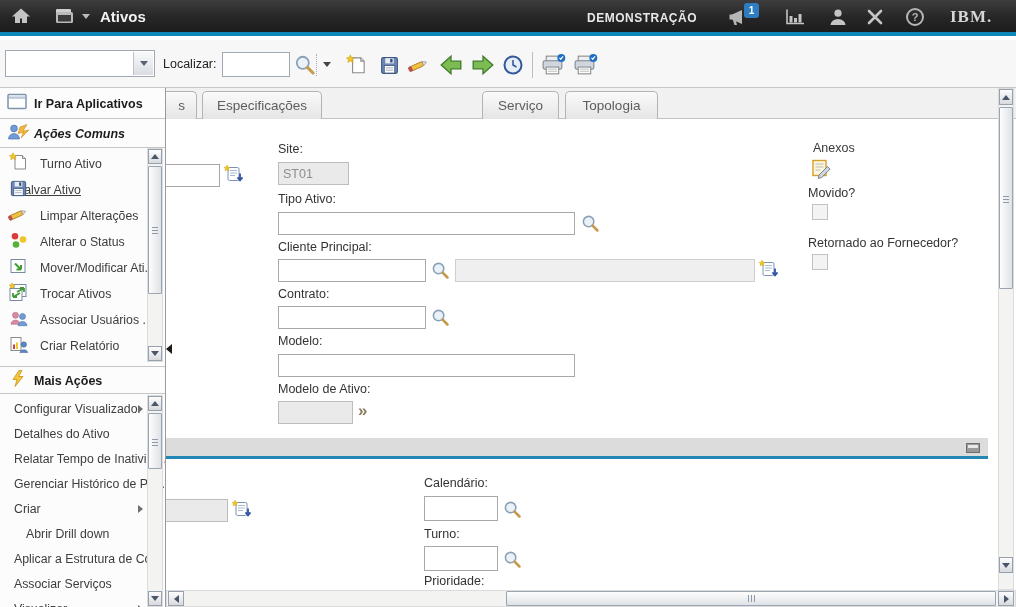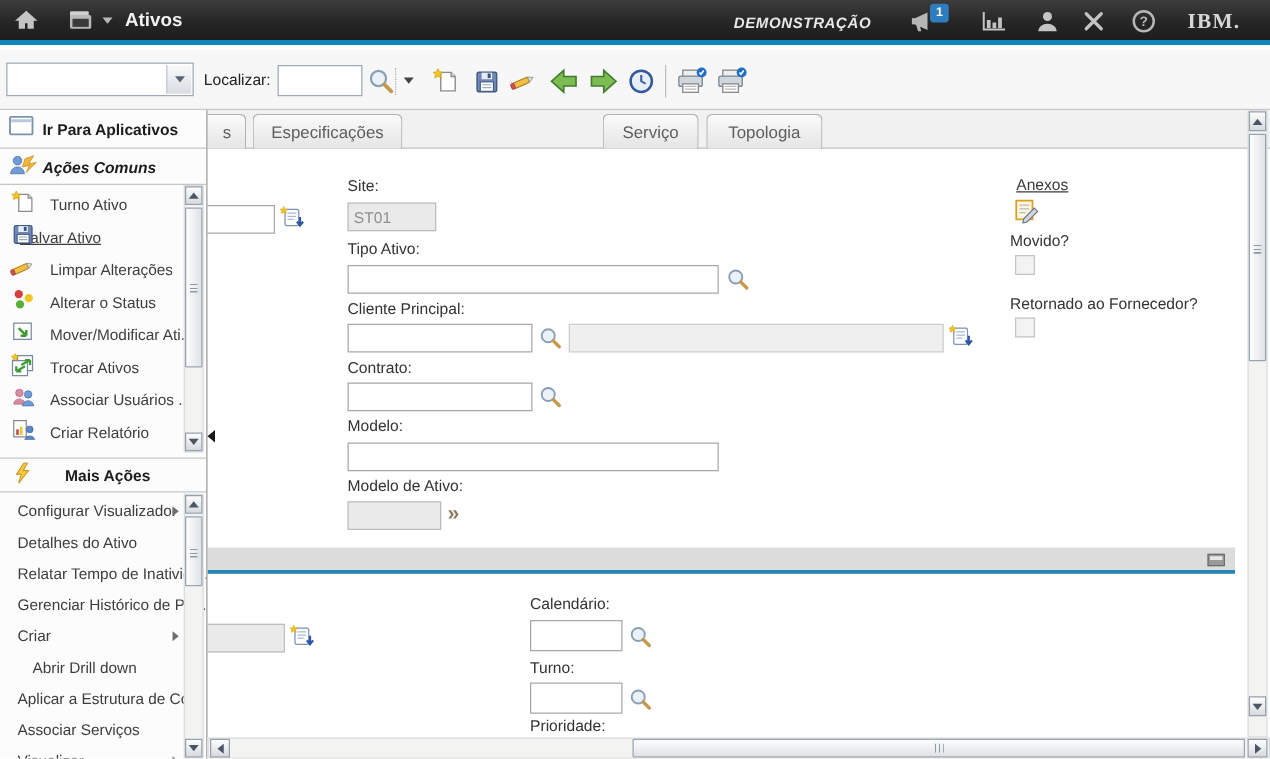--- a/index.html
+++ b/index.html
@@ -6,21 +6,21 @@
   *{box-sizing:border-box;}
   .app{position:relative;width:1016px;height:607px;overflow:hidden;
        font-family:"Liberation Sans", sans-serif;background:#fff;}
 
   
   .topbar{position:absolute;left:0;top:0;width:1016px;height:36px;
           background:linear-gradient(#3d3d3d,#262626 55%,#1d1d1d);
           border-bottom:4px solid #0f86b8;}
   .topbar .ic{position:absolute;top:6px;display:inline-block;}
   .tb-title{position:absolute;left:100px;top:8px;color:#f2f2f2;font-size:15px;font-weight:bold;}
-  .tb-env{position:absolute;left:587px;top:11px;color:#e8e8e8;font-size:12px;font-weight:bold;letter-spacing:.5px;font-style:italic;}
+  .tb-env{position:absolute;left:587px;top:11px;color:#e8e8e8;font-size:12px;font-weight:bold;letter-spacing:.5px;}
   .badge{position:absolute;left:744px;top:3px;min-width:15px;height:15px;background:#2e7dc0;
          border-radius:3px;color:#fff;font-size:10px;font-weight:bold;text-align:center;line-height:15px;padding:0 2px;}
   .brand{position:absolute;left:950px;top:7px;color:#d6d6d6;font-size:17px;font-weight:bold;
          font-family:"Liberation Serif", serif;letter-spacing:1px;}
   .caret-dn{display:inline-block;width:0;height:0;border-left:4px solid transparent;
             border-right:4px solid transparent;border-top:5px solid #b9b9b9;}
 
   
   .toolbar{position:absolute;left:0;top:40px;width:1016px;height:48px;background:#f7f7f7;
            border-bottom:1px solid #c9c9c9;}
@@ -44,21 +44,21 @@
   .tabsrow{position:absolute;left:0;top:88px;width:1016px;height:31px;background:#f1f1f1;
            border-bottom:1px solid #c2c2c2;}
   .tab{position:absolute;top:3px;height:28px;background:linear-gradient(#fafafa,#e5e5e5);
        border:1px solid #b3b3b3;border-bottom:none;border-radius:5px 5px 0 0;
        color:#5d5d5d;font-size:13.5px;display:flex;align-items:center;justify-content:center;cursor:pointer;}
   .flabel{position:absolute;font-size:12.5px;color:#333;white-space:nowrap;}
   .tin{position:absolute;height:23px;border:1px solid #a8a8a8;background:#fff;
        font:12.5px "Liberation Sans",sans-serif;color:#333;padding:0 4px;}
   .tin.ro{background:#eaeaea;border-color:#bdbdbd;color:#8f8f8f;}
   .iconbox{position:absolute;display:inline-block;}
-  .link{position:absolute;font-size:12.5px;color:#3a3a3a;text-decoration:underline;cursor:pointer;}
+  .link{position:absolute;font-size:12.5px;color:#3a3a3a;cursor:pointer;}
   .cb{position:absolute;width:16px;height:16px;border:1px solid #c3c3c3;background:#f3f3f3;}
   .chev2{position:absolute;font-size:17px;font-weight:bold;color:#8a7a5e;cursor:pointer;line-height:14px;}
   .chev2::after{content:"\00BB";}
   .secbar{position:absolute;left:166px;top:438px;width:822px;height:21px;background:#dcdcdc;
           border-bottom:3px solid #2287b5;}
   .minbtn{position:absolute;right:8px;top:5px;width:14px;height:10px;background:#9a9a9a;
           border:1px solid #6e6e6e;cursor:pointer;}
   .minbtn::after{content:"";position:absolute;left:1px;right:1px;top:1px;height:3px;background:#e8e8e8;}
 
   
@@ -471,21 +471,21 @@
       </div>
     </div>
 
     <span class="sb-border" style="top:278px;"></span>
     <div class="sb-row" style="top:280px;height:25px;">
       <span class="iconbox" style="position:absolute;left:10px;">
         <svg width="16" height="19" viewBox="0 0 16 18">
             <polygon points="9,1 3,10 7,10 5,17 13,7 8.5,7 12,1" fill="#f6c73b" stroke="#c78d1b" stroke-width="0.8"></polygon>
           </svg>
       </span>
-      <span class="sb-head" style="margin-left:52px;">Mais Ações</span>
+      <span class="sb-head" style="margin-left:34px;">Mais Ações</span>
     </div>
     <span class="sb-border" style="top:305px;"></span>
 
     <div>
       <div class="sb-row" style="top:309px;height:24px;">
         <span class="sb-item" style="margin-left:14px;max-width:126px;">Configurar Visualizador d..</span>
         <span class="subarrow"></span>
       </div>
       <div class="sb-row" style="top:334px;height:24px;">
         <span class="sb-item" style="margin-left:14px;">Detalhes do Ativo</span>

